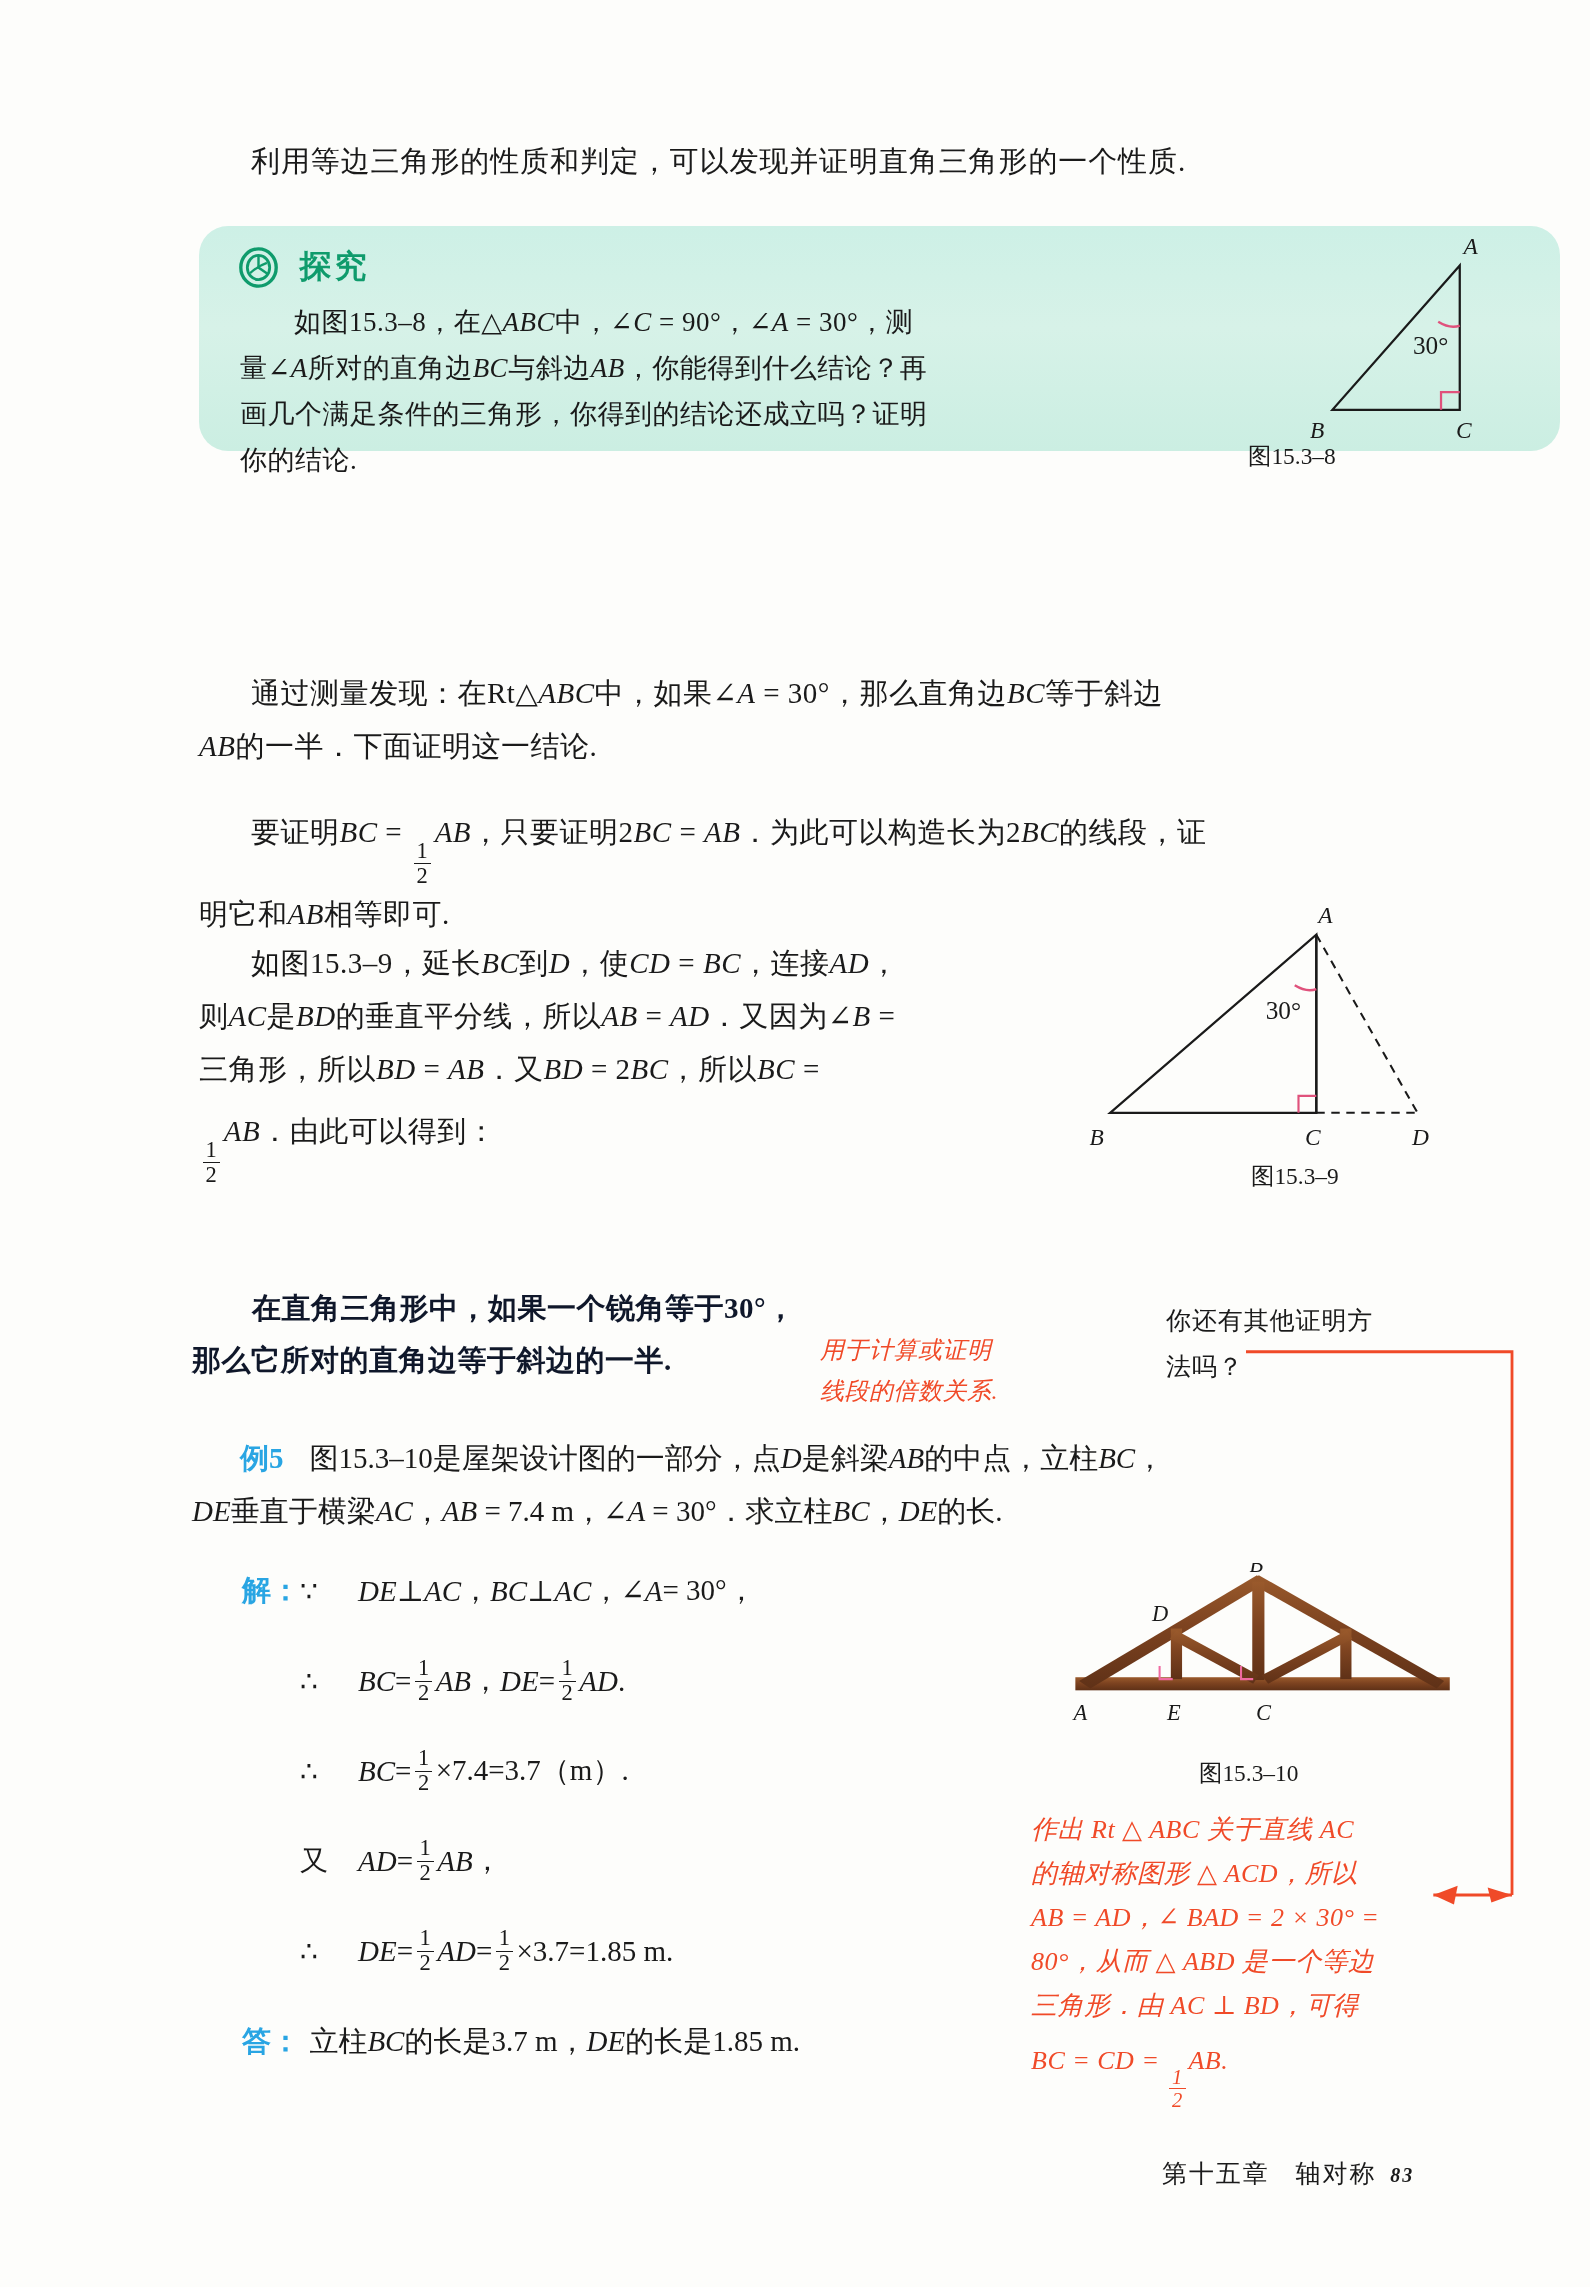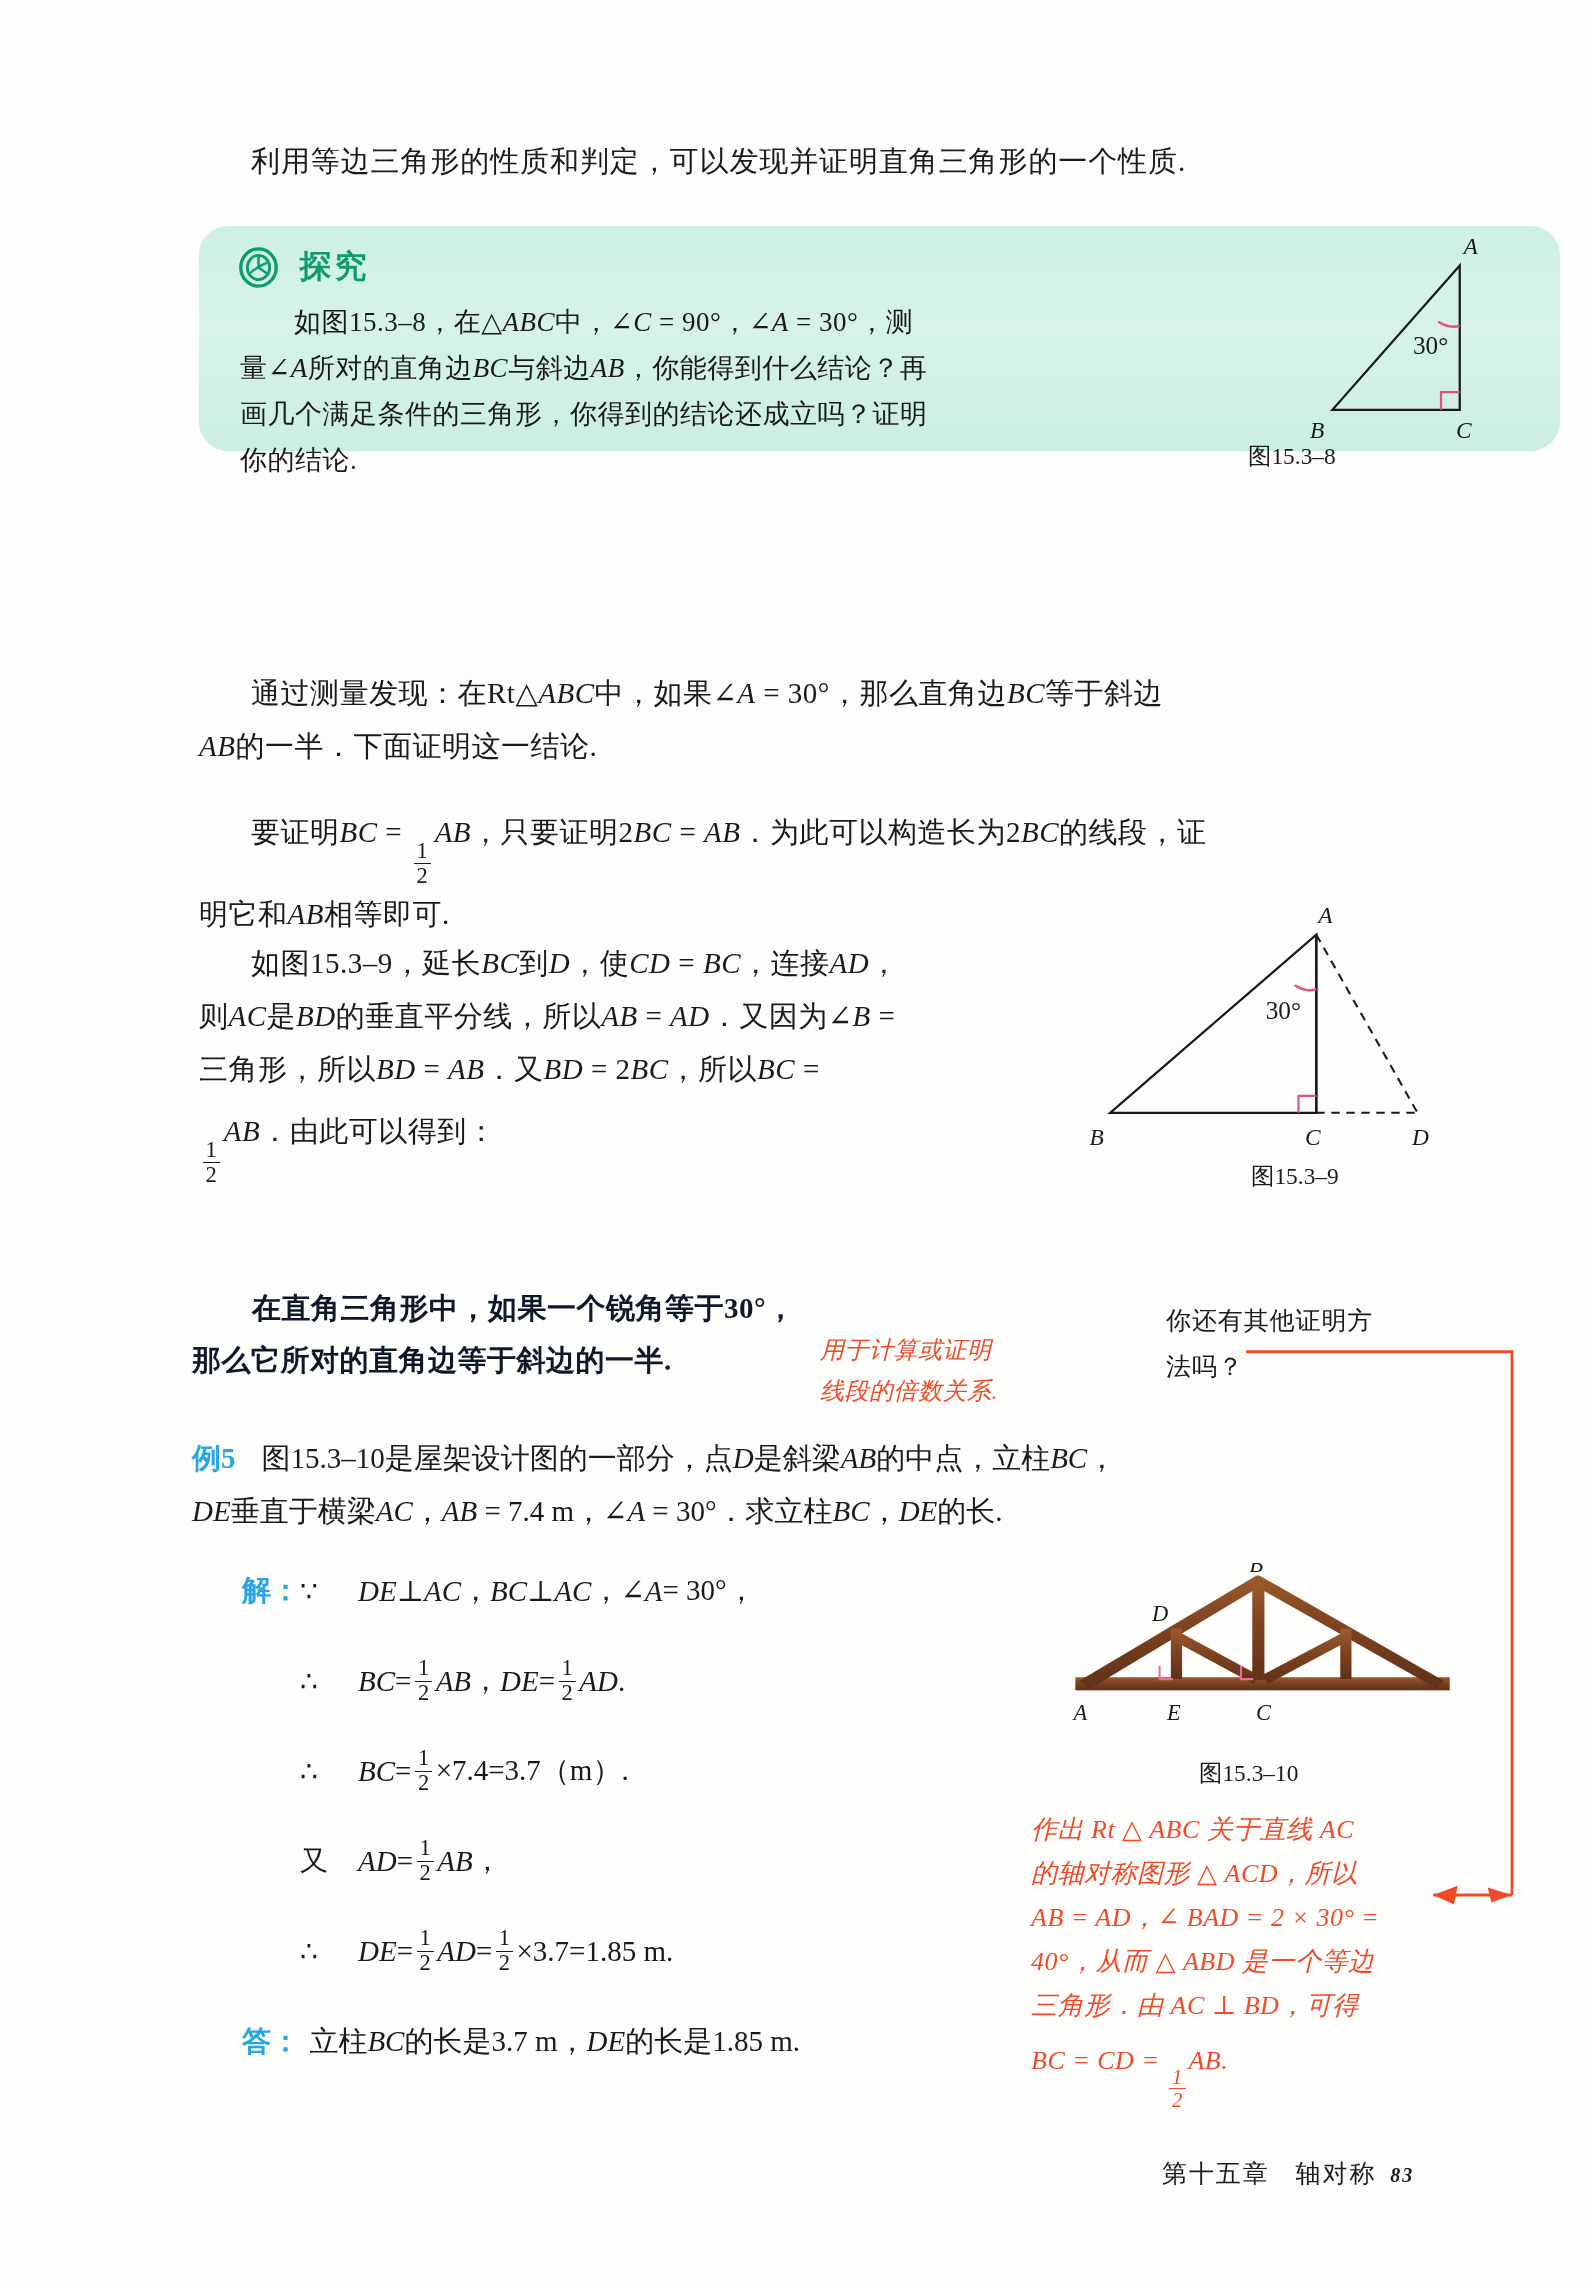--- a/index.html
+++ b/index.html
@@ -92,21 +92,21 @@
   .hand-block .fr .d{font-size:20.6px;border-top:1.5px solid #f04a28;padding:0.9px 2.8px 0;}
 
   
   .connector{position:absolute;left:1246px;top:1346px;width:281px;height:581px;}
 
   
   .ex-head{
     position:absolute;left:192px;top:1432px;width:1330px;
     font-size:29px;line-height:53px;
   }
-  .ex-head .lbl{color:#29a5e3;font-weight:bold;margin-right:26px;}
+  .ex-head .lbl{color:#29a5e3;font-weight:bold;margin-right:26px;margin-left:48px;}
   .ex-head .l2{display:block;}
 
   
   .sol{position:absolute;left:242px;top:1546px;width:778px;font-size:29px;}
   .sol .row{display:flex;align-items:center;height:90px;white-space:nowrap;}
   .sol .tag{color:#29a5e3;font-weight:bold;width:58px;flex:none;}
   .sol .sym{width:58px;flex:none;font-size:28px;}
   .answer{
     position:absolute;left:242px;top:2022px;font-size:29px;white-space:nowrap;
   }
@@ -363,21 +363,21 @@
       <text x="92" y="62" font-size="24" font-style="italic" font-family="Liberation Serif, serif" fill="#1a1a1a">D</text>
       <text x="196" y="10" font-size="24" font-style="italic" font-family="Liberation Serif, serif" fill="#1a1a1a">B</text>
     </svg>
   </div>
   <div class="truss-cap">图15.3–10</div>
 
   <div class="hand hand-block">
     <div><span>作出 Rt △ </span><span>ABC</span><span> 关于直线 </span><span>AC</span></div>
     <div><span>的轴对称图形 △ </span><span>ACD</span><span>，所以</span></div>
     <div><span>AB = AD</span><span>，∠ </span><span>BAD</span><span> = 2 × 30° =</span></div>
-    <div><span>40°，从而 △ </span><span>ABD</span><span> 是一个等边</span></div>
+    <div><span>80°，从而 △ </span><span>ABD</span><span> 是一个等边</span></div>
     <div><span>三角形．由 </span><span>AC ⊥ BD</span><span>，可得</span></div>
     <div style="line-height:66px"><span>BC = CD = </span><span class="fr">
           <span class="n">1</span>
           <span class="d">2</span>
         </span><span>AB</span><span>.</span></div>
   </div>
 
   <div class="footer">
     <span>第十五章</span><span class="sp"></span><span class="sp"></span><span>轴对称</span><span class="pg">83</span>
   </div>

